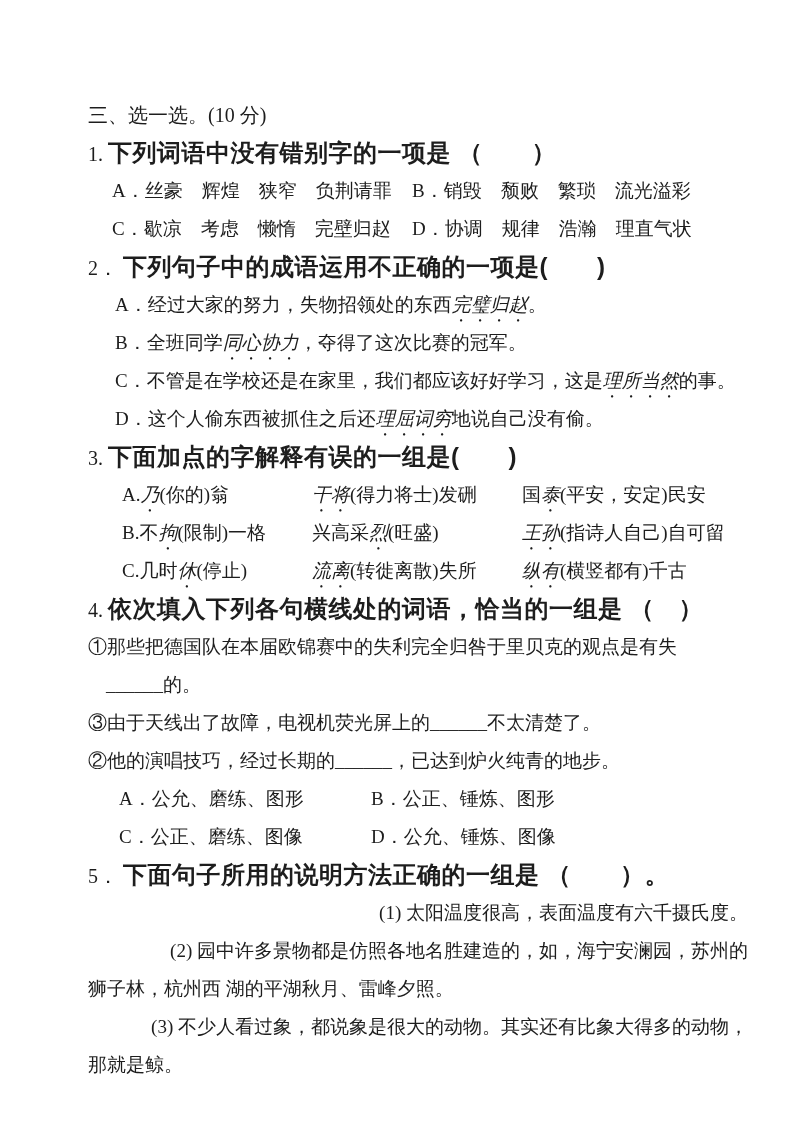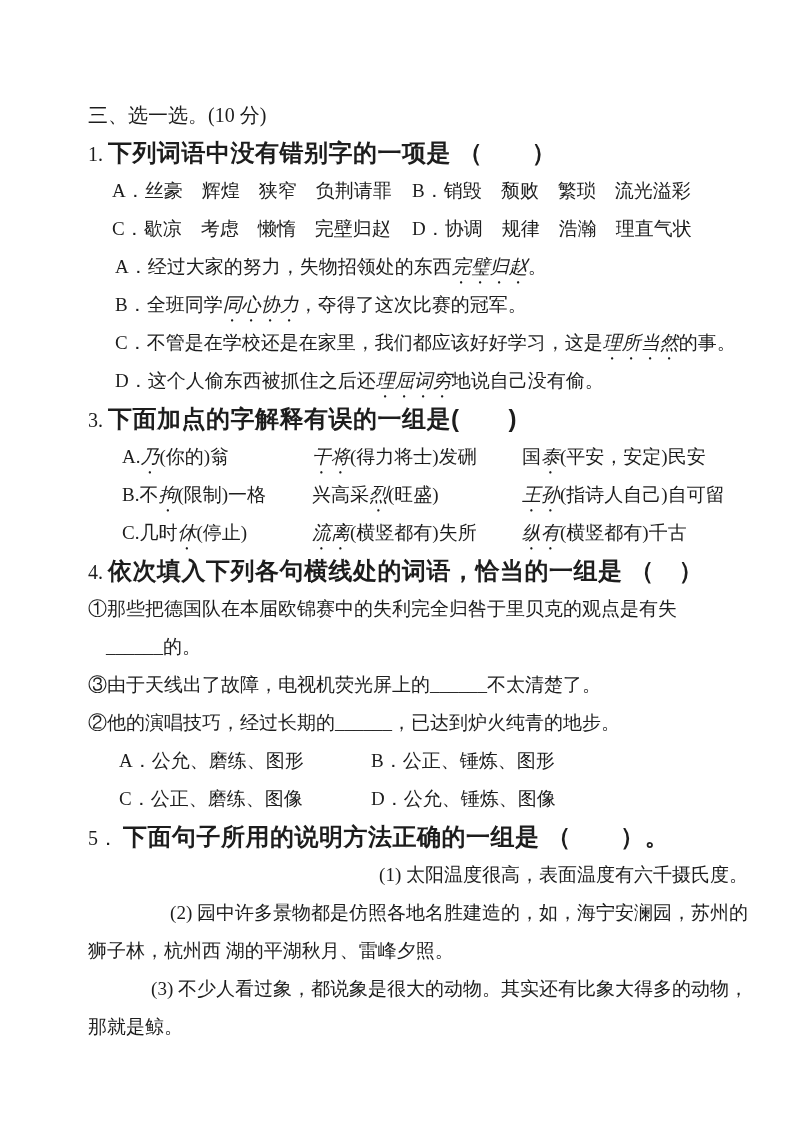--- a/index.html
+++ b/index.html
@@ -71,36 +71,39 @@
     <div class="line">
       <span class="qnum">1.</span><span class="stem">下列词语中没有错别字的一项是 （　　）</span>
     </div>
     <div class="line q1-row">
       <span class="opt-left">A．丝豪　辉煌　狭窄　负荆请罪</span><span>B．销毁　颓败　繁琐　流光溢彩</span>
     </div>
     <div class="line q1-row">
       <span class="opt-left">C．歇凉　考虑　懒惰　完壁归赵</span><span>D．协调　规律　浩瀚　理直气状</span>
     </div>
 
+    <div class="line">
+      <span class="qnum">2．</span><span class="stem">下列句子中的成语运用不正确的一项是(　　)</span>
+    </div>
     <div class="line q2-opt"><span>A．经过大家的努力，失物招领处的东西</span><span class="em-dot">完璧归赵</span><span>。</span></div>
     <div class="line q2-opt"><span>B．全班同学</span><span class="em-dot">同心协力</span><span>，夺得了这次比赛的冠军。</span></div>
     <div class="line q2-opt"><span>C．不管是在学校还是在家里，我们都应该好好学习，这是</span><span class="em-dot">理所当然</span><span>的事。</span></div>
     <div class="line q2-opt"><span>D．这个人偷东西被抓住之后还</span><span class="em-dot">理屈词穷</span><span>地说自己没有偷。</span></div>
 
     <div class="line">
       <span class="qnum">3.</span><span class="stem">下面加点的字解释有误的一组是(　　)</span>
     </div>
     <div class="line q3-row">
       <span class="c0"><span>A.</span><span class="em-dot">乃</span><span>(你的)翁</span></span><span class="c1"><span class="em-dot">干将</span><span>(得力将士)发硎</span></span><span class="c2"><span>国</span><span class="em-dot">泰</span><span>(平安，安定)民安</span></span>
     </div>
     <div class="line q3-row">
       <span class="c0"><span>B.不</span><span class="em-dot">拘</span><span>(限制)一格</span></span><span class="c1"><span>兴高采</span><span class="em-dot">烈</span><span>(旺盛)</span></span><span class="c2"><span class="em-dot">王孙</span><span>(指诗人自己)自可留</span></span>
     </div>
     <div class="line q3-row">
-      <span class="c0"><span>C.几时</span><span class="em-dot">休</span><span>(停止)</span></span><span class="c1"><span class="em-dot">流离</span><span>(横竖都有)失所</span></span><span class="c2"><span class="em-dot">纵有</span><span>(横竖都有)千古</span></span>
+      <span class="c0"><span>C.几时</span><span class="em-dot">休</span><span>(停止)</span></span><span class="c1"><span class="em-dot">流离</span><span>(转徙离散)失所</span></span><span class="c2"><span class="em-dot">纵有</span><span>(横竖都有)千古</span></span>
     </div>
 
     <div class="line">
       <span class="qnum">4.</span><span class="stem">依次填入下列各句横线处的词语，恰当的一组是 （　）</span>
     </div>
     <div class="line">①那些把德国队在本届欧锦赛中的失利完全归咎于里贝克的观点是有失</div>
     <div class="line ind-sm">______的。</div>
     <div class="line">③由于天线出了故障，电视机荧光屏上的______不太清楚了。</div>
     <div class="line">②他的演唱技巧，经过长期的______，已达到炉火纯青的地步。</div>
     <div class="line q4-row">

